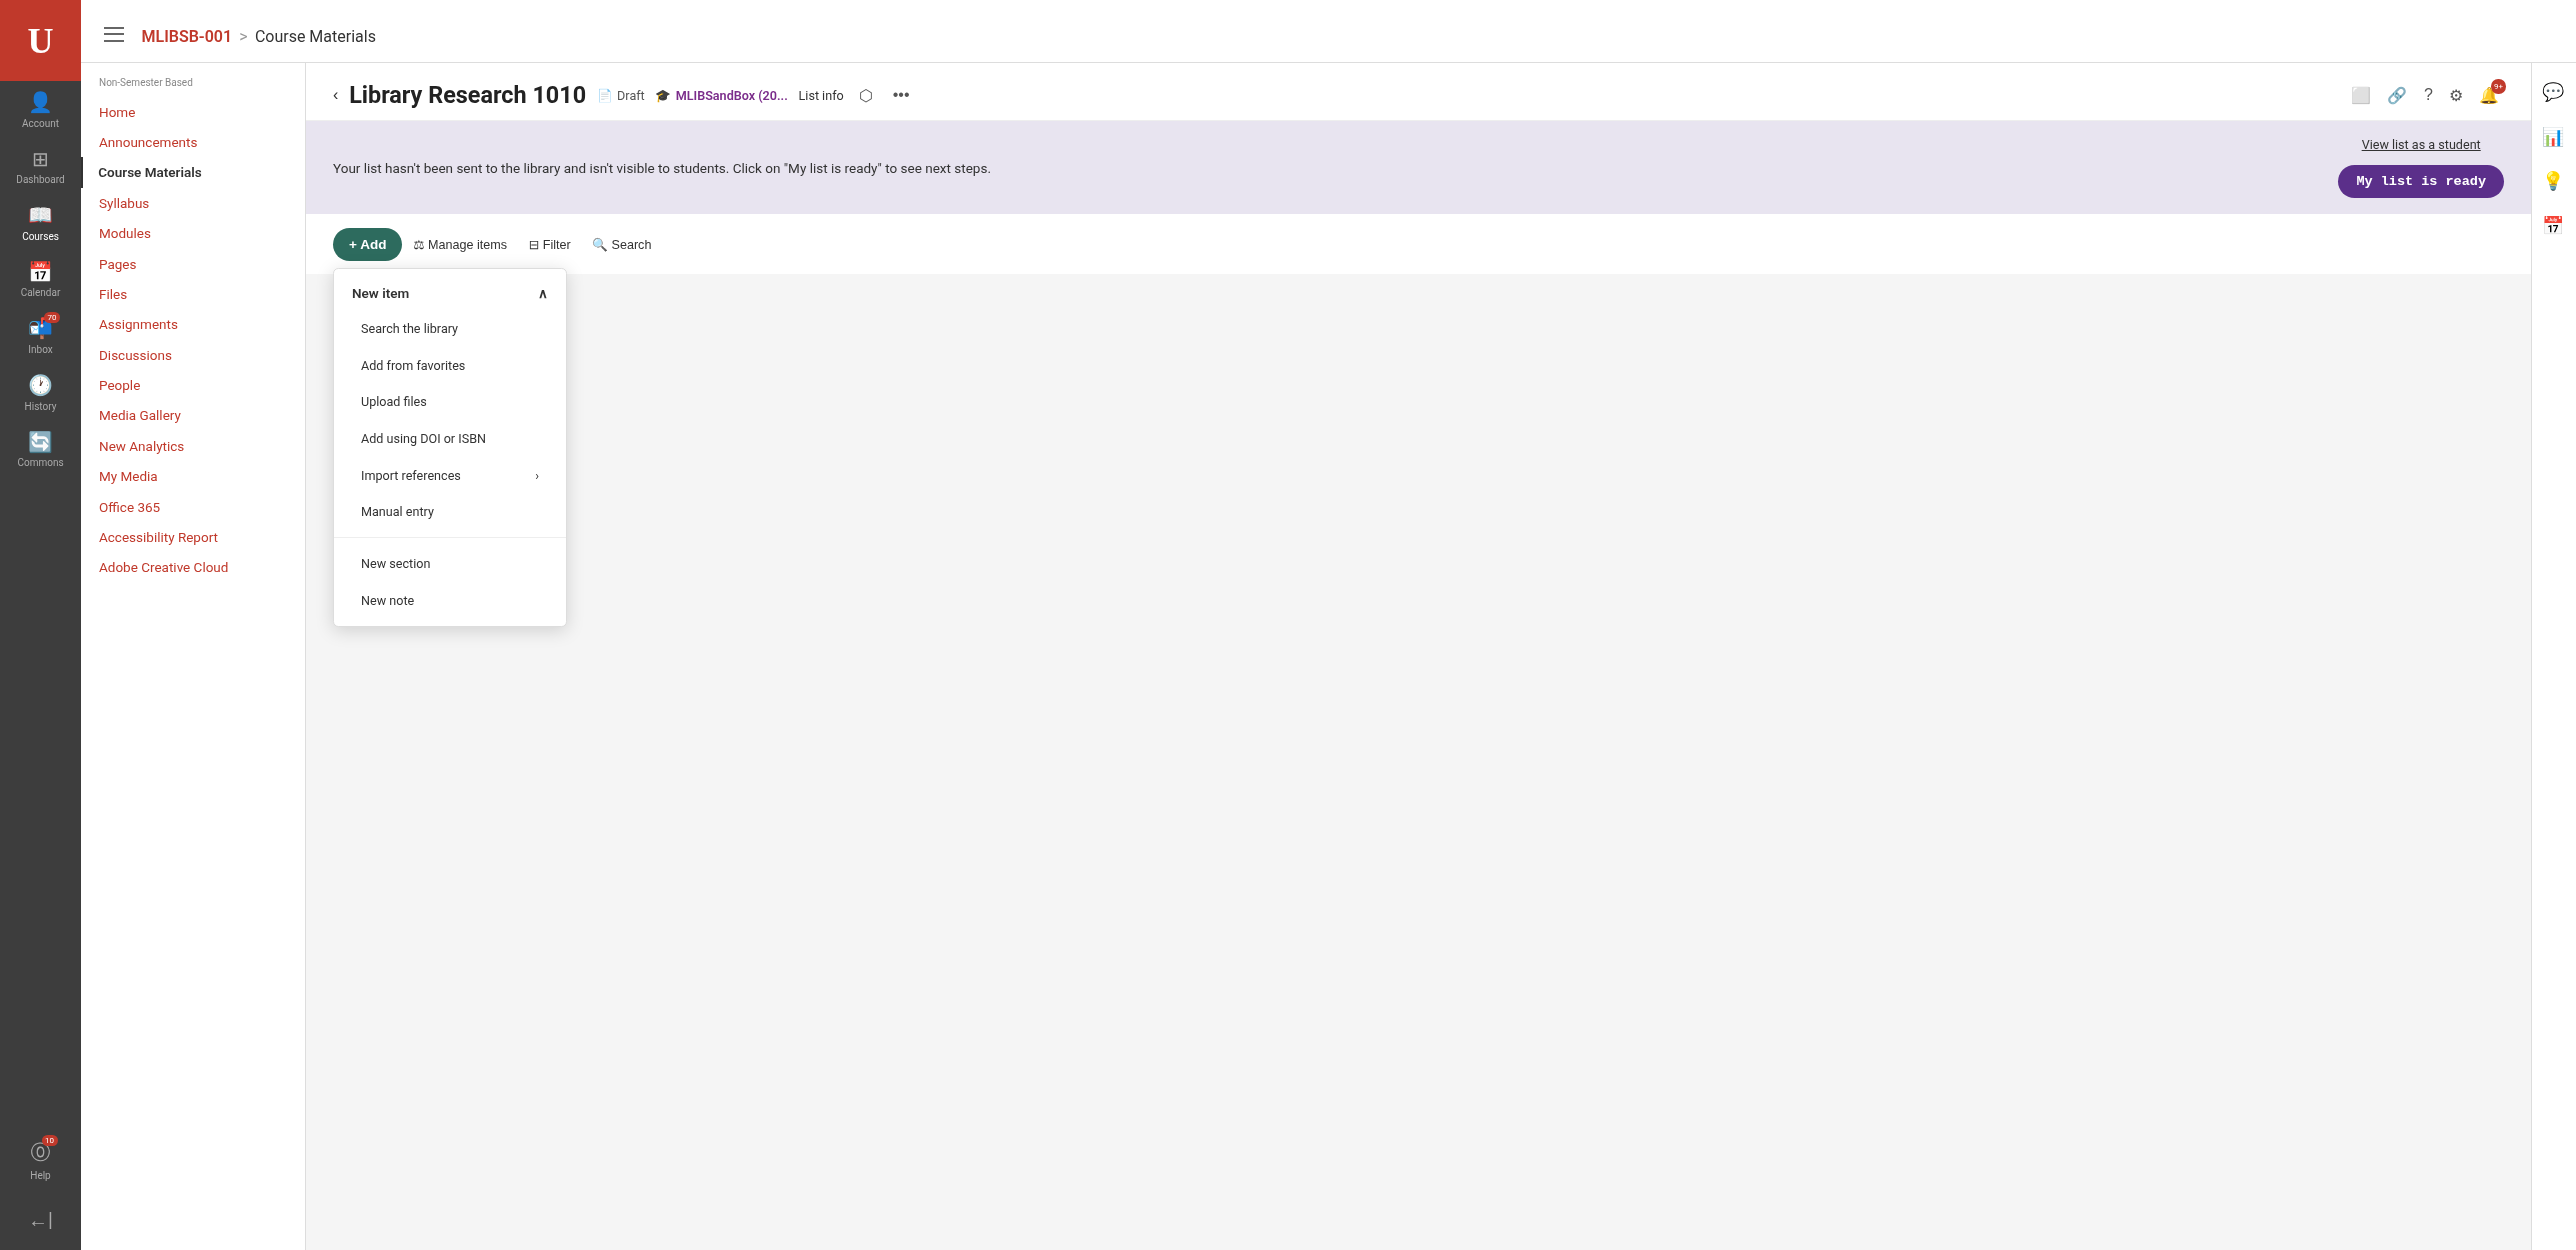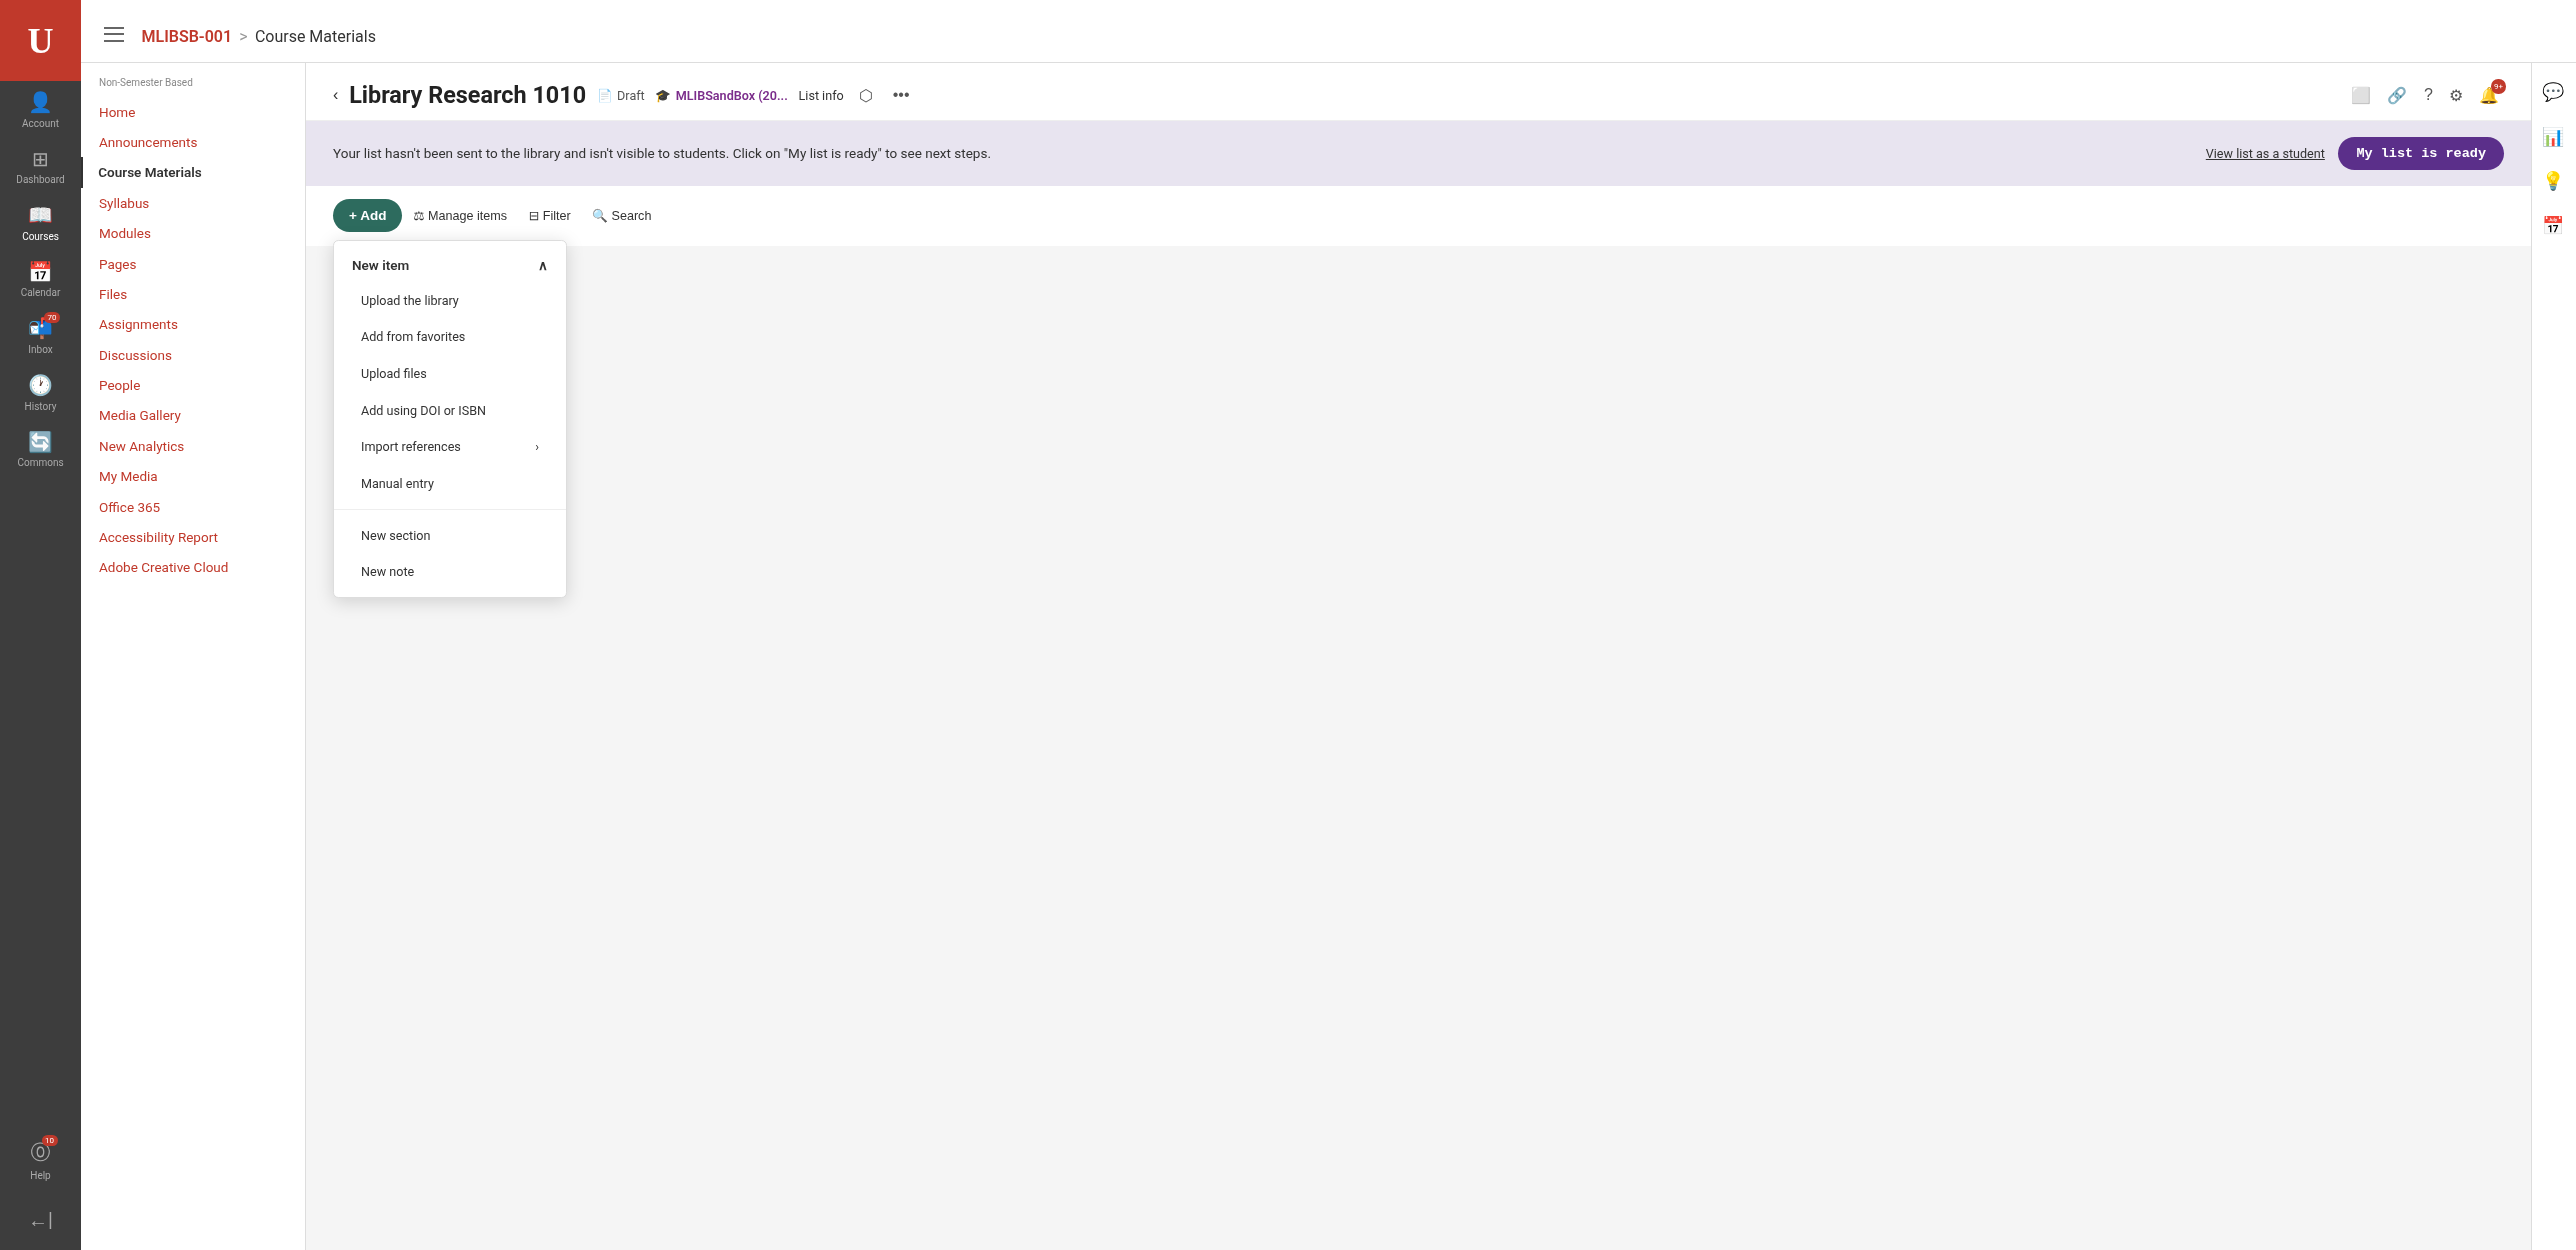--- a/index.html
+++ b/index.html
@@ -230,20 +230,21 @@
     }
     .alert-text {
       font-size: 13.5px;
       color: #333;
       flex: 1;
     }
     .alert-actions {
       display: flex;
       align-items: center;
       gap: 13.5px;
+      flex-direction: column;
     }
     .view-as-student-link {
       color: #333;
       font-size: 12.6px;
       text-decoration: underline;
       cursor: pointer;
     }
     .my-list-ready-btn {
       background: #5b2f8a;
       color: white;
@@ -502,21 +503,21 @@
         <button class="toolbar-btn">⊟ Filter</button>
         <button class="toolbar-btn">🔍 Search</button>
 
         <div class="dropdown-menu">
           <div class="dropdown-section">
             <div class="dropdown-header">
               <span>New item</span>
               <span>∧</span>
             </div>
             <div class="dropdown-item">
-              <span>Upload the library</span>
+              <span>Search the library</span>
             </div>
             <div class="dropdown-item">
               <span>Add from favorites</span>
             </div>
             <div class="dropdown-item">
               <span>Upload files</span>
             </div>
             <div class="dropdown-item">
               <span>Add using DOI or ISBN</span>
             </div>

